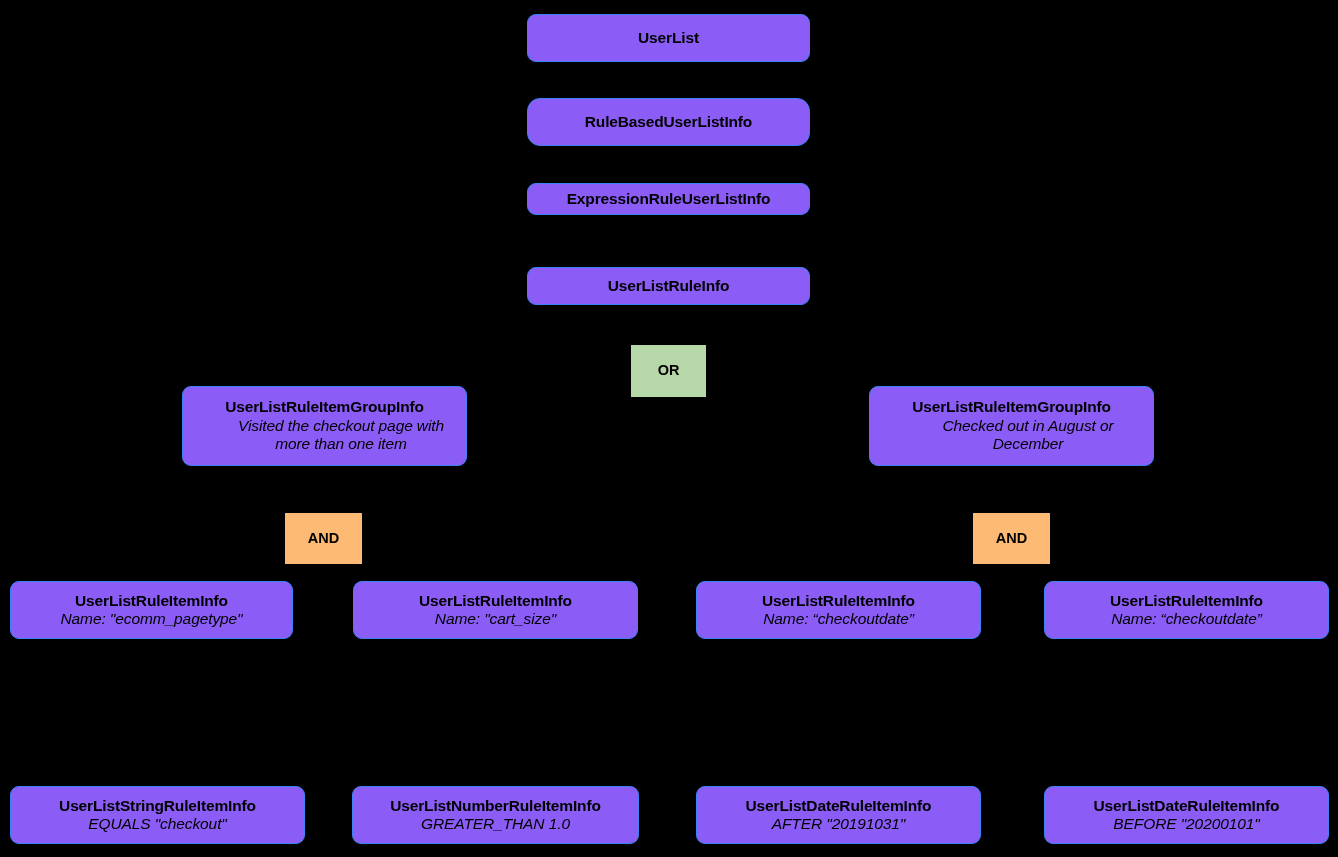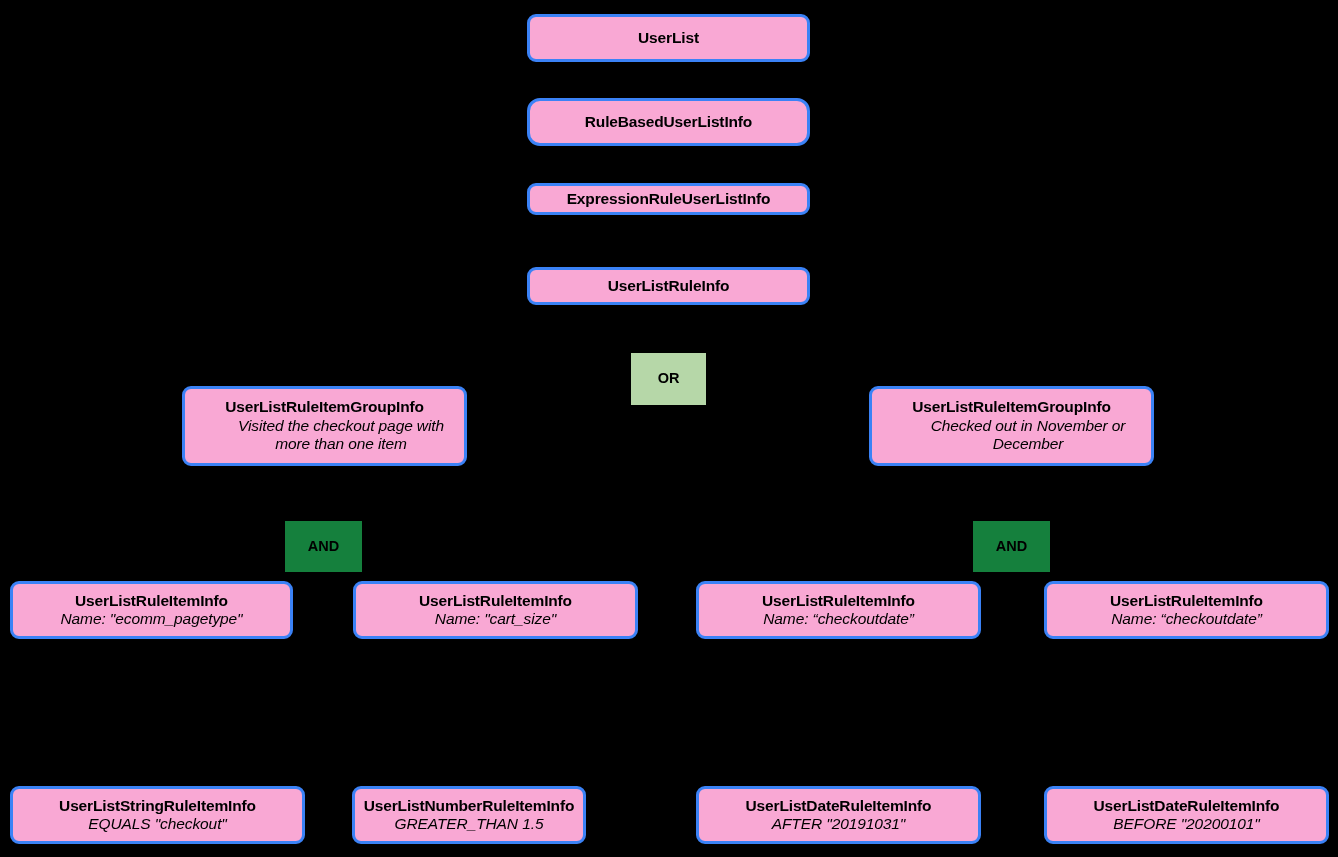--- a/index.html
+++ b/index.html
@@ -34,31 +34,30 @@
     display: flex;
     flex-direction: column;
     align-items: center;
     justify-content: center;
     text-align: center;
     color: #000000;
     line-height: 1.18;
     z-index: 2;
   }
   .node.box {
-    background: #f9a8d4;
+    background: #8b5cf6;
     border-radius: 9px;
-    border: 3px solid #3b82f6;
+    border: 1px solid #3b82f6;
   }
   .node.op {
     border-radius: 0;
     border: 0;
-    margin-top: 8px;
   }
   .node.op-or { background: #b6d7a8; }
-  .node.op-and { background: #15803d; }
+  .node.op-and { background: #fdba74; }
   .title {
     font-weight: bold;
     font-size: 15.5px;
     letter-spacing: -0.15px;
     white-space: nowrap;
   }
   .subtitle {
     font-style: italic;
     font-size: 15.5px;
     letter-spacing: -0.1px;
@@ -118,21 +117,21 @@
     <span class="op-label">OR</span>
   </div>
 
   <div class="node box" style="left:182px; top:386px; width:285px; height:80px;">
     <span class="title">UserListRuleItemGroupInfo</span>
     <span class="subtitle wrap2">Visited the checkout page with more than one item</span>
   </div>
 
   <div class="node box" style="left:869px; top:386px; width:285px; height:80px;">
     <span class="title">UserListRuleItemGroupInfo</span>
-    <span class="subtitle wrap2">Checked out in November or December</span>
+    <span class="subtitle wrap2">Checked out in August or December</span>
   </div>
 
   <div class="node op op-and" style="left:285px; top:513px; width:77px; height:51px;">
     <span class="op-label">AND</span>
   </div>
 
   <div class="node op op-and" style="left:973px; top:513px; width:77px; height:51px;">
     <span class="op-label">AND</span>
   </div>
 
@@ -154,23 +153,23 @@
   <div class="node box" style="left:1044px; top:581px; width:285px; height:58px;">
     <span class="title">UserListRuleItemInfo</span>
     <span class="subtitle">Name: “checkoutdate”</span>
   </div>
 
   <div class="node box" style="left:10px; top:786px; width:295px; height:58px;">
     <span class="title">UserListStringRuleItemInfo</span>
     <span class="subtitle">EQUALS "checkout"</span>
   </div>
 
-  <div class="node box" style="left:352px; top:786px; width:234px; height:58px;">
+  <div class="node box" style="left:352px; top:786px; width:287px; height:58px;">
     <span class="title">UserListNumberRuleItemInfo</span>
-    <span class="subtitle">GREATER_THAN 1.5</span>
+    <span class="subtitle">GREATER_THAN 1.0</span>
   </div>
 
   <div class="node box" style="left:696px; top:786px; width:285px; height:58px;">
     <span class="title">UserListDateRuleItemInfo</span>
     <span class="subtitle">AFTER "20191031"</span>
   </div>
 
   <div class="node box" style="left:1044px; top:786px; width:285px; height:58px;">
     <span class="title">UserListDateRuleItemInfo</span>
     <span class="subtitle">BEFORE "20200101"</span>

